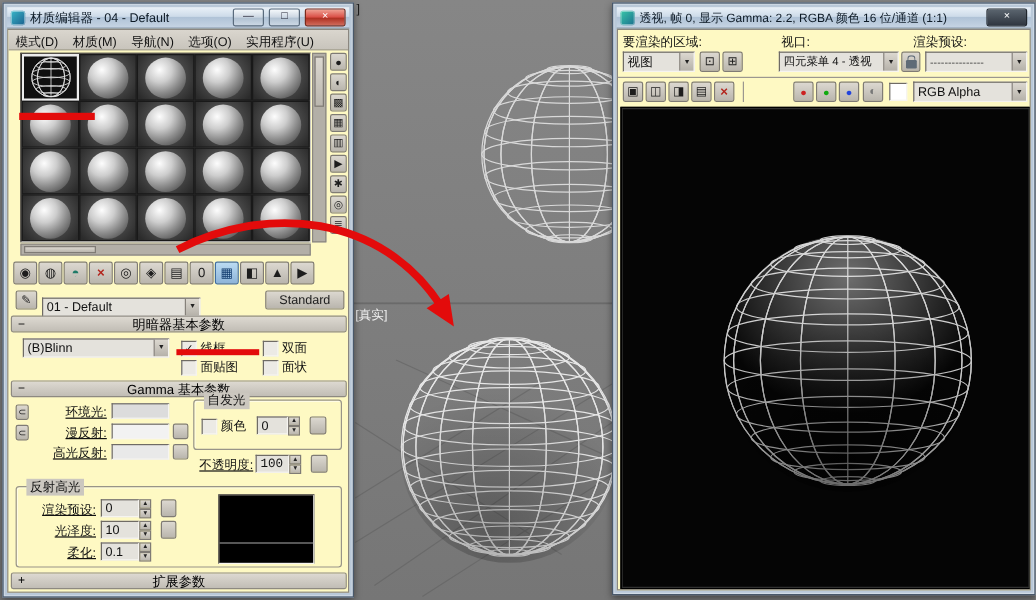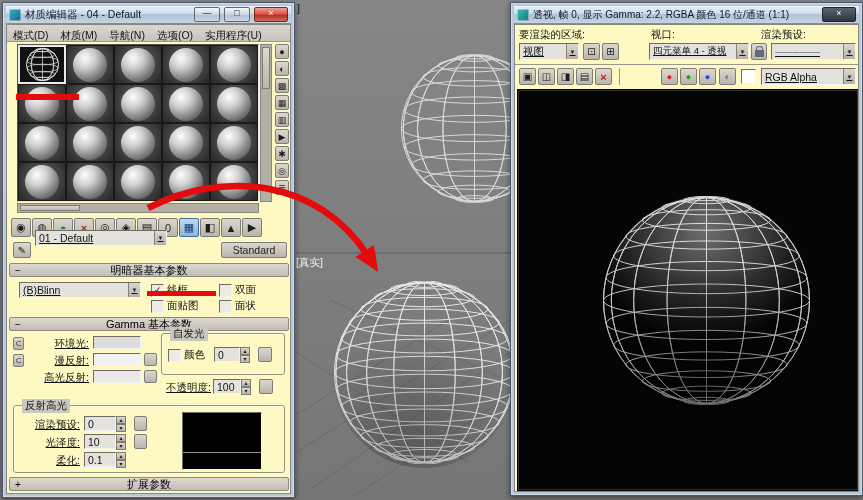--- a/index.html
+++ b/index.html
@@ -21,21 +21,21 @@
   .rlbl{text-align:right;text-decoration:underline;}
   .btn{background:linear-gradient(#dcd8d0,#b9b5ad);border:1px solid #7f7b75;border-radius:2px;box-sizing:border-box;
        display:flex;align-items:center;justify-content:center;color:#1d1d1d;}
   .tbbtn{width:20px;height:19px;font-size:11px;}
   .sbtn{width:14px;height:15px;font-size:9px;}
   .pressed{background:linear-gradient(#badbf2,#8db4d9);border-color:#3f6ea3;color:#123c6e;}
   .teal span{color:#1e7a68;}
   .redx span{color:#b3261e;font-weight:bold;}
   .fld{background:#e4e2dc;border:1px solid;border-color:#6f6b65 #f6f4f0 #f6f4f0 #6f6b65;box-sizing:border-box;
        display:flex;align-items:center;padding:0 3px;font-size:10.5px;color:#111;overflow:hidden;white-space:nowrap;}
-  .dd{justify-content:space-between;padding:0 0 0 3px;text-decoration:underline;}
+  .dd{justify-content:space-between;padding:0 0 0 3px;}
   .ddbtn{width:11px;align-self:stretch;background:linear-gradient(#dcd8d0,#b5b1a9);border-left:1px solid #85817a;
          display:flex;align-items:center;justify-content:center;font-size:6px;color:#222;flex:none;}
   .cb{display:flex;align-items:center;gap:3px;font-size:10.5px;color:#111;}
   .cbbox{width:11px;height:11px;flex:none;background:#eceae5;border:1px solid;border-color:#6f6b65 #f6f4f0 #f6f4f0 #6f6b65;
          display:flex;align-items:center;justify-content:center;font-size:9px;font-weight:bold;color:#000;line-height:1;}
   .spin{display:inline-flex;flex-direction:column;width:10px;}
   .spin i{font-style:normal;height:8px;line-height:7px;font-size:6px;text-align:center;background:linear-gradient(#dcd8d0,#b9b5ad);
           border:1px solid #7f7b75;color:#222;box-sizing:border-box;}
   .rollh{background:linear-gradient(#ddd9d1,#c1bdb5);border:1px solid #8d8981;border-radius:2px;display:flex;align-items:center;
          justify-content:center;font-size:11px;color:#000;box-sizing:border-box;}
@@ -304,21 +304,21 @@
           <span>▲</span>
         </div>
       <div class="btn tbbtn">
           <span>▶</span>
         </div>
     </div>
 
     <div class="abs btn" style="left:6px;top:217px;width:18px;height:16px;font-size:10px;">
       <span>✎</span>
     </div>
-    <div class="abs fld dd" style="left:28px;top:205px;width:132px;height:16px;">
+    <div class="abs fld dd" style="left:28px;top:223px;width:132px;height:16px;">
       <span>01 - Default</span>
       <span class="ddbtn">
           <span>▼</span>
         </span>
     </div>
     <div class="abs btn" style="left:214px;top:217px;width:66px;height:16px;font-size:10.5px;">
       <span>Standard</span>
     </div>
 
     <div class="abs rollh" style="left:2px;top:238px;width:280px;height:14px;">
@@ -379,21 +379,21 @@
         <span>0</span>
       </div>
       <span class="abs spin" style="left:78px;top:13px;">
         <i>▴</i>
         <i>▾</i>
       </span>
       <div class="abs btn" style="left:96px;top:13px;width:14px;height:15px;"></div>
     </div>
 
     <div class="abs lbl rlbl" style="left:148px;top:356px;width:56px;">不透明度:</div>
-    <div class="abs fld" style="left:206px;top:354px;width:28px;height:15px;">
+    <div class="abs fld" style="left:206px;top:354px;width:28px;height:15px;font-family:Liberation Mono, monospace;">
       <span>100</span>
     </div>
     <span class="abs spin" style="left:234px;top:354px;">
       <i>▴</i>
       <i>▾</i>
     </span>
     <div class="abs btn" style="left:252px;top:354px;width:14px;height:15px;"></div>
 
     <div class="abs grp" style="left:6px;top:380px;width:272px;height:68px;">
       <span class="grplbl">反射高光</span>

